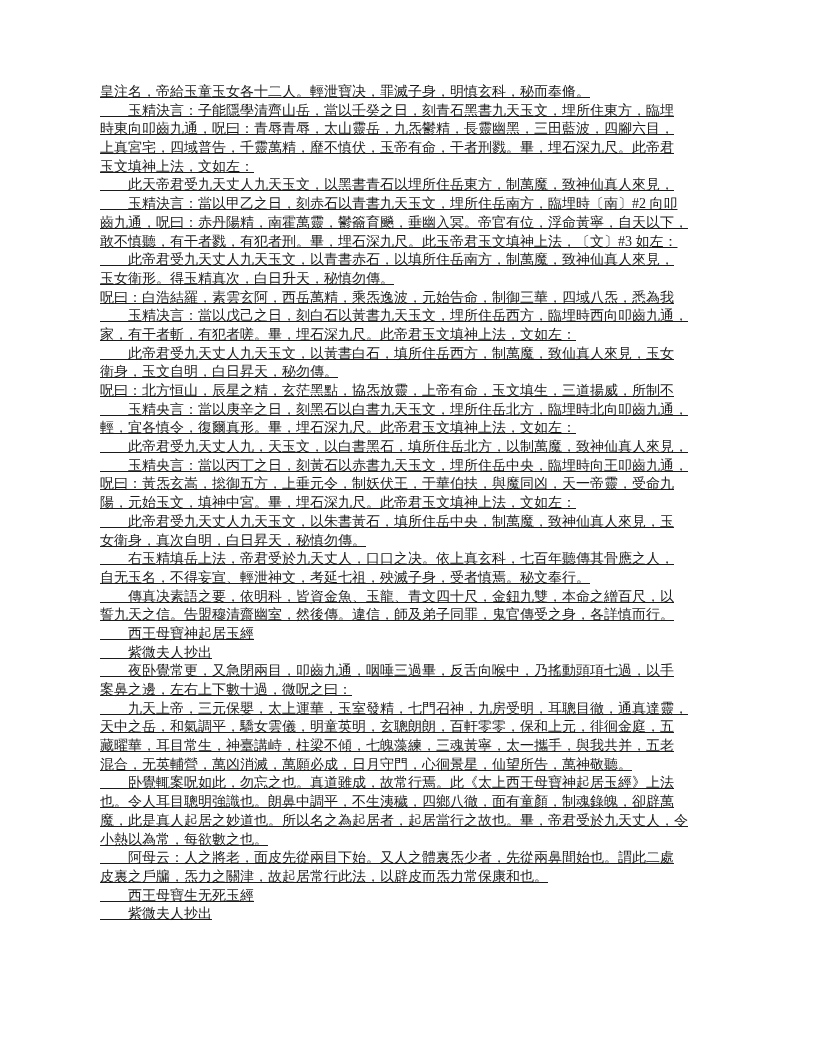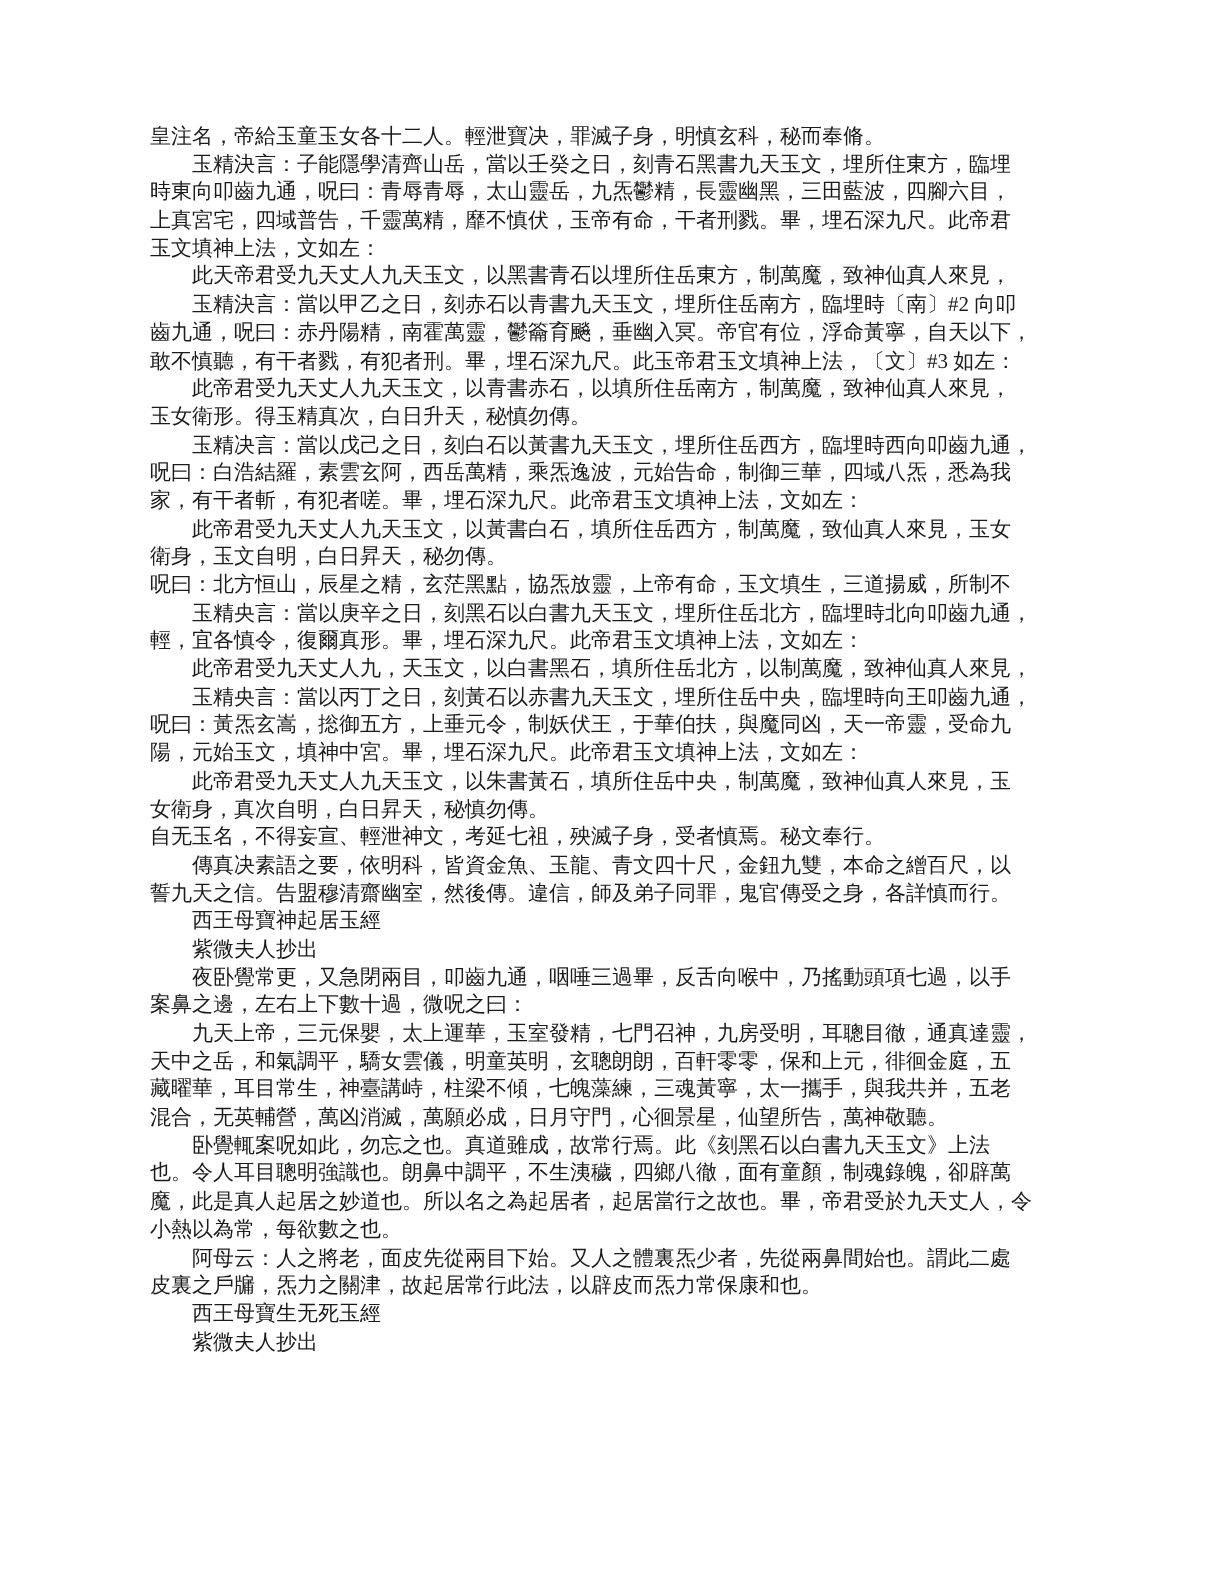--- a/index.html
+++ b/index.html
@@ -21,64 +21,66 @@
     width: 624px;
     font-family: "Liberation Serif", "DejaVu Serif", serif;
     font-size: 14px;
     line-height: 18.7px;
     color: #1b1b1b;
     letter-spacing: 0;
   }
   .line {
     white-space: pre;
     height: 18.7px;
+    text-decoration: underline;
   }
 </style>
 </head>
 <body>
 
 <div class="page">
   <div class="text-block">
       <div class="line">皇注名，帝給玉童玉女各十二人。輕泄寶决，罪滅子身，明慎玄科，秘而奉脩。</div>
       <div class="line">　　玉精決言：子能隱學清齊山岳，當以壬癸之日，刻青石黑書九天玉文，埋所住東方，臨埋</div>
       <div class="line">時東向叩齒九通，呪曰：青辱青辱，太山靈岳，九炁鬱精，長靈幽黑，三田藍波，四腳六目，</div>
       <div class="line">上真宮宅，四域普告，千靈萬精，靡不慎伏，玉帝有命，干者刑戮。畢，埋石深九尺。此帝君</div>
       <div class="line">玉文填神上法，文如左：</div>
       <div class="line">　　此天帝君受九天丈人九天玉文，以黑書青石以埋所住岳東方，制萬魔，致神仙真人來見，</div>
       <div class="line">　　玉精決言：當以甲乙之日，刻赤石以青書九天玉文，埋所住岳南方，臨埋時〔南〕#2 向叩</div>
       <div class="line">齒九通，呪曰：赤丹陽精，南霍萬靈，鬱籥育飈，垂幽入冥。帝官有位，浮命黃寧，自天以下，</div>
       <div class="line">敢不慎聽，有干者戮，有犯者刑。畢，埋石深九尺。此玉帝君玉文填神上法，〔文〕#3 如左：</div>
       <div class="line">　　此帝君受九天丈人九天玉文，以青書赤石，以填所住岳南方，制萬魔，致神仙真人來見，</div>
       <div class="line">玉女衛形。得玉精真次，白日升天，秘慎勿傳。</div>
+      <div class="line">呪曰：白浩結羅，素雲玄阿，西岳萬精，乘炁逸波，元始告命，制御三華，四域八炁，悉為我</div>
       <div class="line">　　玉精决言：當以戊己之日，刻白石以黃書九天玉文，埋所住岳西方，臨埋時西向叩齒九通，</div>
-      <div class="line">呪曰：白浩結羅，素雲玄阿，西岳萬精，乘炁逸波，元始告命，制御三華，四域八炁，悉為我</div>
       <div class="line">家，有干者斬，有犯者嗟。畢，埋石深九尺。此帝君玉文填神上法，文如左：</div>
       <div class="line">　　此帝君受九天丈人九天玉文，以黃書白石，填所住岳西方，制萬魔，致仙真人來見，玉女</div>
       <div class="line">衛身，玉文自明，白日昇天，秘勿傳。</div>
       <div class="line">呪曰：北方恒山，辰星之精，玄茫黑點，協炁放靈，上帝有命，玉文填生，三道揚威，所制不</div>
       <div class="line">　　玉精央言：當以庚辛之日，刻黑石以白書九天玉文，埋所住岳北方，臨埋時北向叩齒九通，</div>
       <div class="line">輕，宜各慎令，復爾真形。畢，埋石深九尺。此帝君玉文填神上法，文如左：</div>
       <div class="line">　　此帝君受九天丈人九，天玉文，以白書黑石，填所住岳北方，以制萬魔，致神仙真人來見，</div>
       <div class="line">　　玉精央言：當以丙丁之日，刻黃石以赤書九天玉文，埋所住岳中央，臨埋時向王叩齒九通，</div>
       <div class="line">呪曰：黃炁玄嵩，捴御五方，上垂元令，制妖伏王，于華伯扶，與魔同凶，天一帝靈，受命九</div>
       <div class="line">陽，元始玉文，填神中宮。畢，埋石深九尺。此帝君玉文填神上法，文如左：</div>
       <div class="line">　　此帝君受九天丈人九天玉文，以朱書黃石，填所住岳中央，制萬魔，致神仙真人來見，玉</div>
       <div class="line">女衛身，真次自明，白日昇天，秘慎勿傳。</div>
+      <div class="line">　　右玉精填岳上法，帝君受於九天丈人，口口之决。依上真玄科，七百年聽傳其骨應之人，</div>
       <div class="line">自无玉名，不得妄宣、輕泄神文，考延七祖，殃滅子身，受者慎焉。秘文奉行。</div>
       <div class="line">　　傳真决素語之要，依明科，皆資金魚、玉龍、青文四十尺，金鈕九雙，本命之繒百尺，以</div>
       <div class="line">誓九天之信。告盟穆清齋幽室，然後傳。違信，師及弟子同罪，鬼官傳受之身，各詳慎而行。</div>
       <div class="line">　　西王母寶神起居玉經</div>
       <div class="line">　　紫微夫人抄出</div>
       <div class="line">　　夜卧覺常更，又急閉兩目，叩齒九通，咽唾三過畢，反舌向喉中，乃搖動頭項七過，以手</div>
       <div class="line">案鼻之邊，左右上下數十過，微呪之曰：</div>
       <div class="line">　　九天上帝，三元保嬰，太上運華，玉室發精，七門召神，九房受明，耳聰目徹，通真達靈，</div>
       <div class="line">天中之岳，和氣調平，驕女雲儀，明童英明，玄聰朗朗，百軒零零，保和上元，徘徊金庭，五</div>
       <div class="line">藏曜華，耳目常生，神臺講峙，柱梁不傾，七魄藻練，三魂黃寧，太一攜手，與我共并，五老</div>
       <div class="line">混合，无英輔營，萬凶消滅，萬願必成，日月守門，心徊景星，仙望所告，萬神敬聽。</div>
-      <div class="line">　　卧覺輒案呪如此，勿忘之也。真道雖成，故常行焉。此《刻黑石以白書九天玉文》上法</div>
+      <div class="line">　　卧覺輒案呪如此，勿忘之也。真道雖成，故常行焉。此《太上西王母寶神起居玉經》上法</div>
       <div class="line">也。令人耳目聰明強識也。朗鼻中調平，不生洟穢，四鄉八徹，面有童顏，制魂錄魄，卻辟萬</div>
       <div class="line">魔，此是真人起居之妙道也。所以名之為起居者，起居當行之故也。畢，帝君受於九天丈人，令</div>
       <div class="line">小熱以為常，每欲數之也。</div>
       <div class="line">　　阿母云：人之將老，面皮先從兩目下始。又人之體裏炁少者，先從兩鼻間始也。謂此二處</div>
       <div class="line">皮裏之戶牖，炁力之關津，故起居常行此法，以辟皮而炁力常保康和也。</div>
       <div class="line">　　西王母寶生无死玉經</div>
       <div class="line">　　紫微夫人抄出</div>
     </div>
 </div>
 

